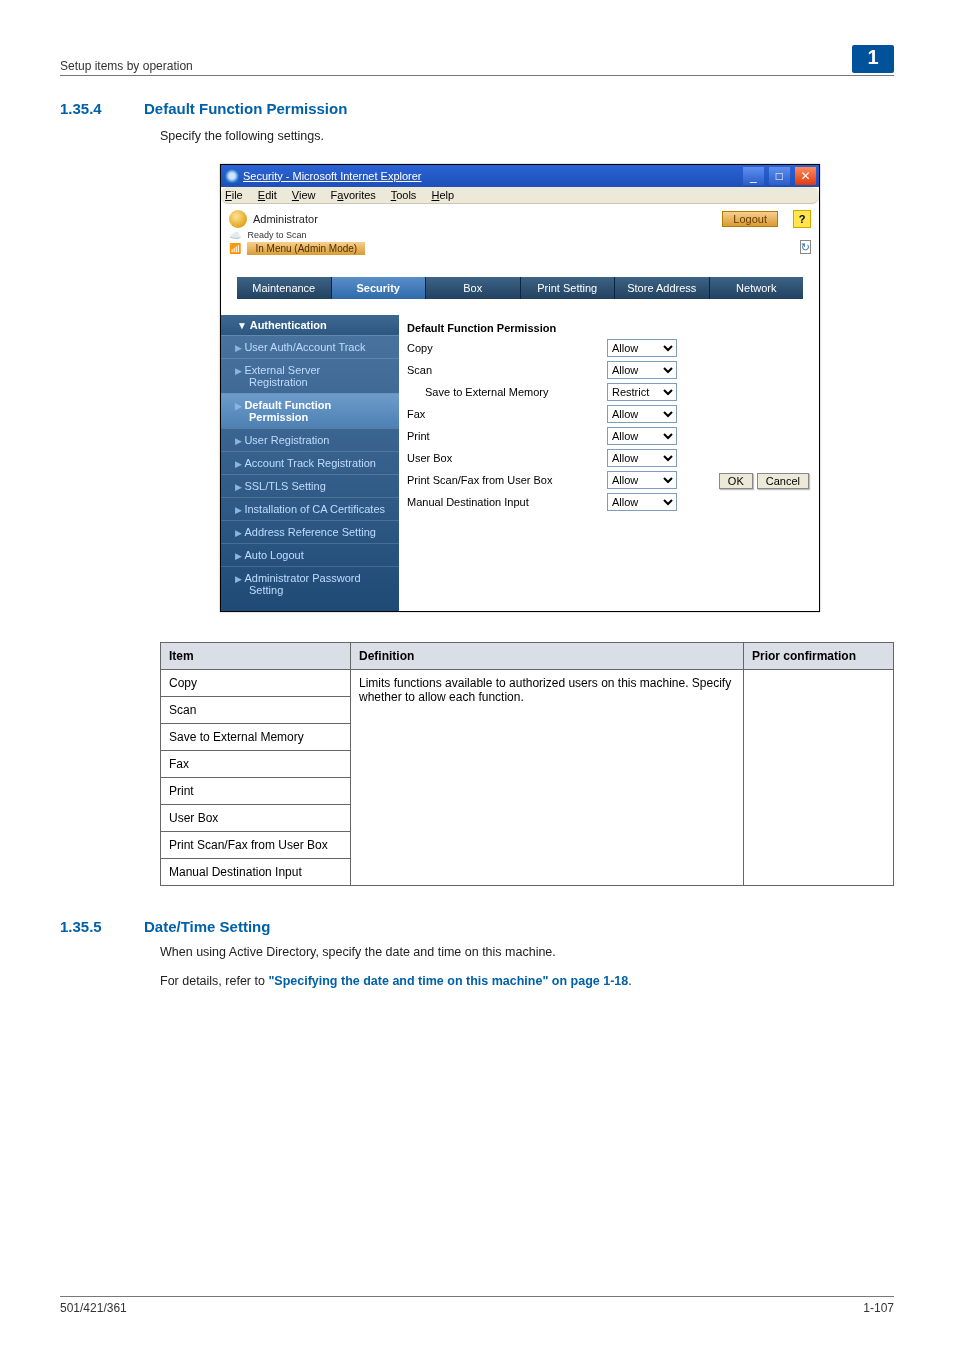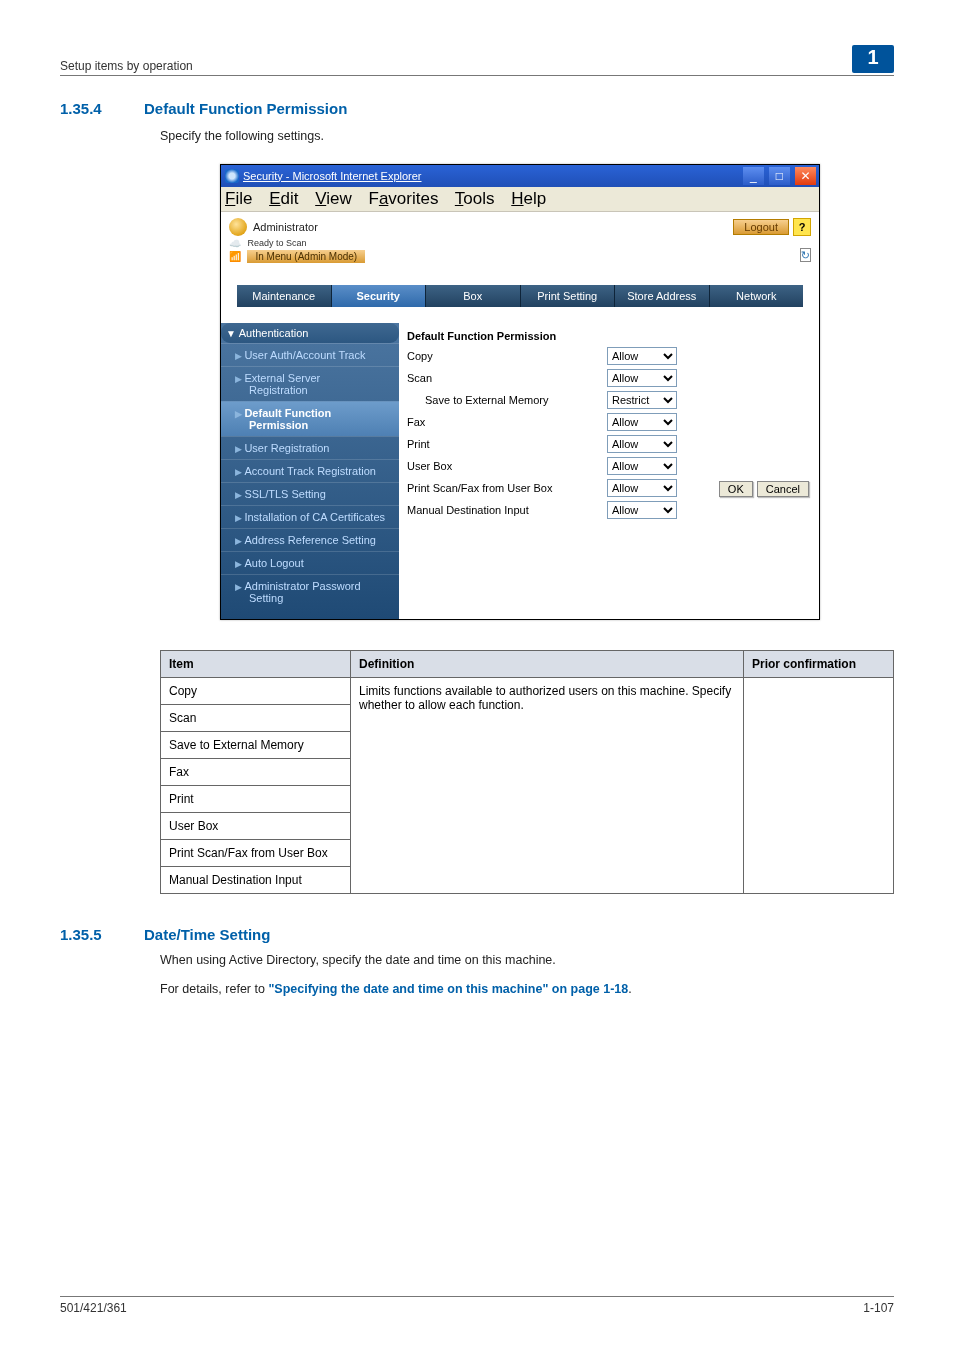--- a/index.html
+++ b/index.html
@@ -91,39 +91,40 @@
     line-height: 18px;
     font-size: 12px;
     margin-left: 2px;
   }
   .ie-min { background: linear-gradient(#5d8ef0,#2c5dc9); color:#fff; }
   .ie-max { background: linear-gradient(#5d8ef0,#2c5dc9); color:#fff; }
   .ie-close { background: linear-gradient(#ff8a5c,#e13a0f); color:#fff; }
   .ie-menubar {
     background: #ece9d8;
     padding: 2px 4px;
-    font-size: 17px;
+    font-size: 11px;
     color: #000;
     border-bottom: 1px solid #c9c5b8;
+    border-radius: 7px;
   }
   .ie-menubar span { margin-right: 12px; }
   .ie-menubar u { text-decoration: underline; }
   
   .adminrow {
     display:flex; justify-content:space-between; align-items:center;
     padding: 6px 8px 2px 8px;
     background:#fff;
   }
   .adminrow-left { display:flex; align-items:center; gap:6px; color:#222; }
   .admin-icon {
     width:18px; height:18px;
     border-radius:50%;
     background: radial-gradient(circle at 40% 35%, #ffe39a, #e2a51a 70%, #b47c00);
   }
-  .admin-right { display:flex; align-items:center; gap:4px;padding-left:48px; }
+  .admin-right { display:flex; align-items:center; gap:15px;padding-left:48px; }
   .logout-btn {
     background: linear-gradient(#f7cf8e,#d99b34);
     border:1px solid #b47c00;
     color:#663b00;
     padding: 1px 10px;
     font-size: 11px;
   }
   .help-sq {
     width:18px; height:18px; background:#ffe54e; border:1px solid #d3a500;
     text-align:center; line-height:16px; font-weight:bold; color:#000;
@@ -173,23 +174,22 @@
   .side {
     width: 178px;
     background: linear-gradient(#4c76a1,#1f4a75);
     color:#fff;
     padding: 0 0 10px 0;
     font-size: 11px;
   }
   .side-group {
     background: linear-gradient(#3f6891, #2c5781);
     color:#fff;
-    padding: 4px 5px;
-    font-weight: normal;
-    border-radius: 9px;
+    padding: 4px 16px;
+    font-weight: bold;
   }
   .side-group::before { content: "▼ "; font-size:10px; }
   .side-item {
     padding: 5px 8px 5px 14px;
     color:#bedcff;
     border-top: 1px solid rgba(255,255,255,.15);
   }
   .side-item::before { content: "▶ "; font-size:9px; color:#8bb5dd; }
   .side-sub { display:block; padding-left: 14px; color:#bedcff; }
   .side-sel {

